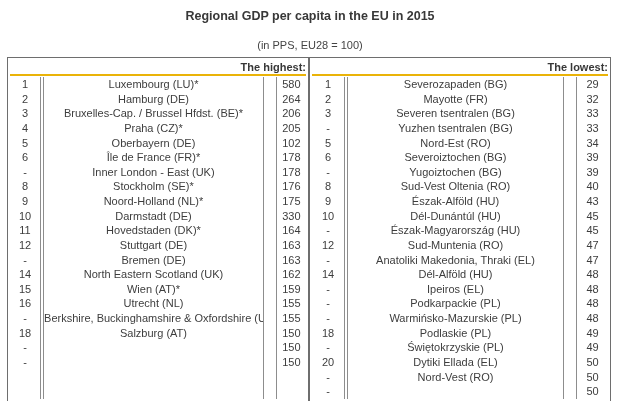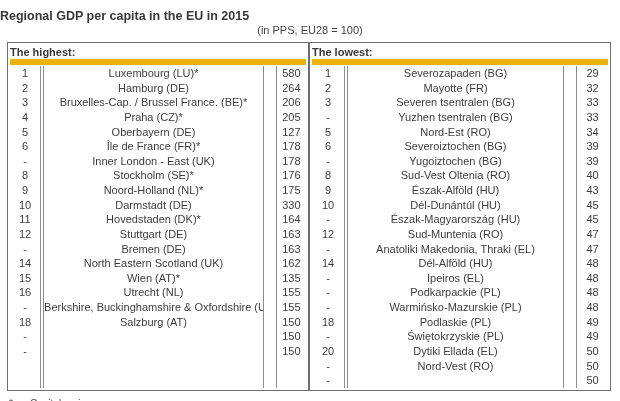--- a/index.html
+++ b/index.html
@@ -5,45 +5,46 @@
   html,body { margin:0; padding:0; }
   body {
     width:620px; height:401px;
     background:#ffffff;
     font-family:"Liberation Sans", sans-serif;
     color:#3d3d3d;
     overflow:hidden;
   }
   .title {
     margin-top:9px;
+    text-align:center;
     font-size:12.5px;
     font-weight:bold;
     color:#383838;
   }
   .subtitle {
     text-align:center;
     font-size:11px;
-    margin-top:1px;
+    margin-top:16px;
     color:#444444;
   }
   .gdp-table {
     margin:6px 7px 0 7px;
     width:604px;
     border:1px solid #6e6e6e;
     display:flex;
     background:#ffffff;
     box-sizing:border-box;
   }
   .half { flex:1 1 0; display:flex; flex-direction:column; padding:2px; min-width:0; }
   .divider { width:2px; background:#6e6e6e; }
   .half-header {
     height:14px; line-height:14px;
-    text-align:left;
+    text-align:right;
     font-size:11px; font-weight:bold;
-    border-bottom:6px solid #eab308;
+    border-bottom:2px solid #eab308;
     color:#383838;
   }
   .half-body {
     display:flex;
     height:322px;
     overflow:hidden;
     margin-top:1px;
   }
   .col { box-sizing:border-box; overflow:hidden; }
   .col-rank  { width:33px; border-right:1px solid #8d8d8d; margin-right:2px; }
@@ -92,21 +93,21 @@
             <div class="cell">15</div>
             <div class="cell">16</div>
             <div class="cell">-</div>
             <div class="cell">18</div>
             <div class="cell">-</div>
             <div class="cell">-</div>
           </div>
         <div class="col col-name">
             <div class="cell">Luxembourg (LU)*</div>
             <div class="cell">Hamburg (DE)</div>
-            <div class="cell">Bruxelles-Cap. / Brussel France. (BE)*</div>
+            <div class="cell">Bruxelles-Cap. / Brussel Hfdst. (BE)*</div>
             <div class="cell">Praha (CZ)*</div>
             <div class="cell">Oberbayern (DE)</div>
             <div class="cell">Île de France (FR)*</div>
             <div class="cell">Inner London - East (UK)</div>
             <div class="cell">Stockholm (SE)*</div>
             <div class="cell">Noord-Holland (NL)*</div>
             <div class="cell">Darmstadt (DE)</div>
             <div class="cell">Hovedstaden (DK)*</div>
             <div class="cell">Stuttgart (DE)</div>
             <div class="cell">Bremen (DE)</div>
@@ -114,31 +115,31 @@
             <div class="cell">Wien (AT)*</div>
             <div class="cell">Utrecht (NL)</div>
             <div class="cell">Berkshire, Buckinghamshire &amp; Oxfordshire (UK)</div>
             <div class="cell">Salzburg (AT)</div>
           </div>
         <div class="col col-value">
             <div class="cell">580</div>
             <div class="cell">264</div>
             <div class="cell">206</div>
             <div class="cell">205</div>
-            <div class="cell">127</div>
+            <div class="cell">102</div>
             <div class="cell">178</div>
             <div class="cell">178</div>
             <div class="cell">176</div>
             <div class="cell">175</div>
             <div class="cell">330</div>
             <div class="cell">164</div>
             <div class="cell">163</div>
             <div class="cell">163</div>
             <div class="cell">162</div>
-            <div class="cell">135</div>
+            <div class="cell">159</div>
             <div class="cell">155</div>
             <div class="cell">155</div>
             <div class="cell">150</div>
             <div class="cell">150</div>
             <div class="cell">150</div>
           </div>
       </div>
     </div>
     <div class="divider"></div>
     <div class="half">

